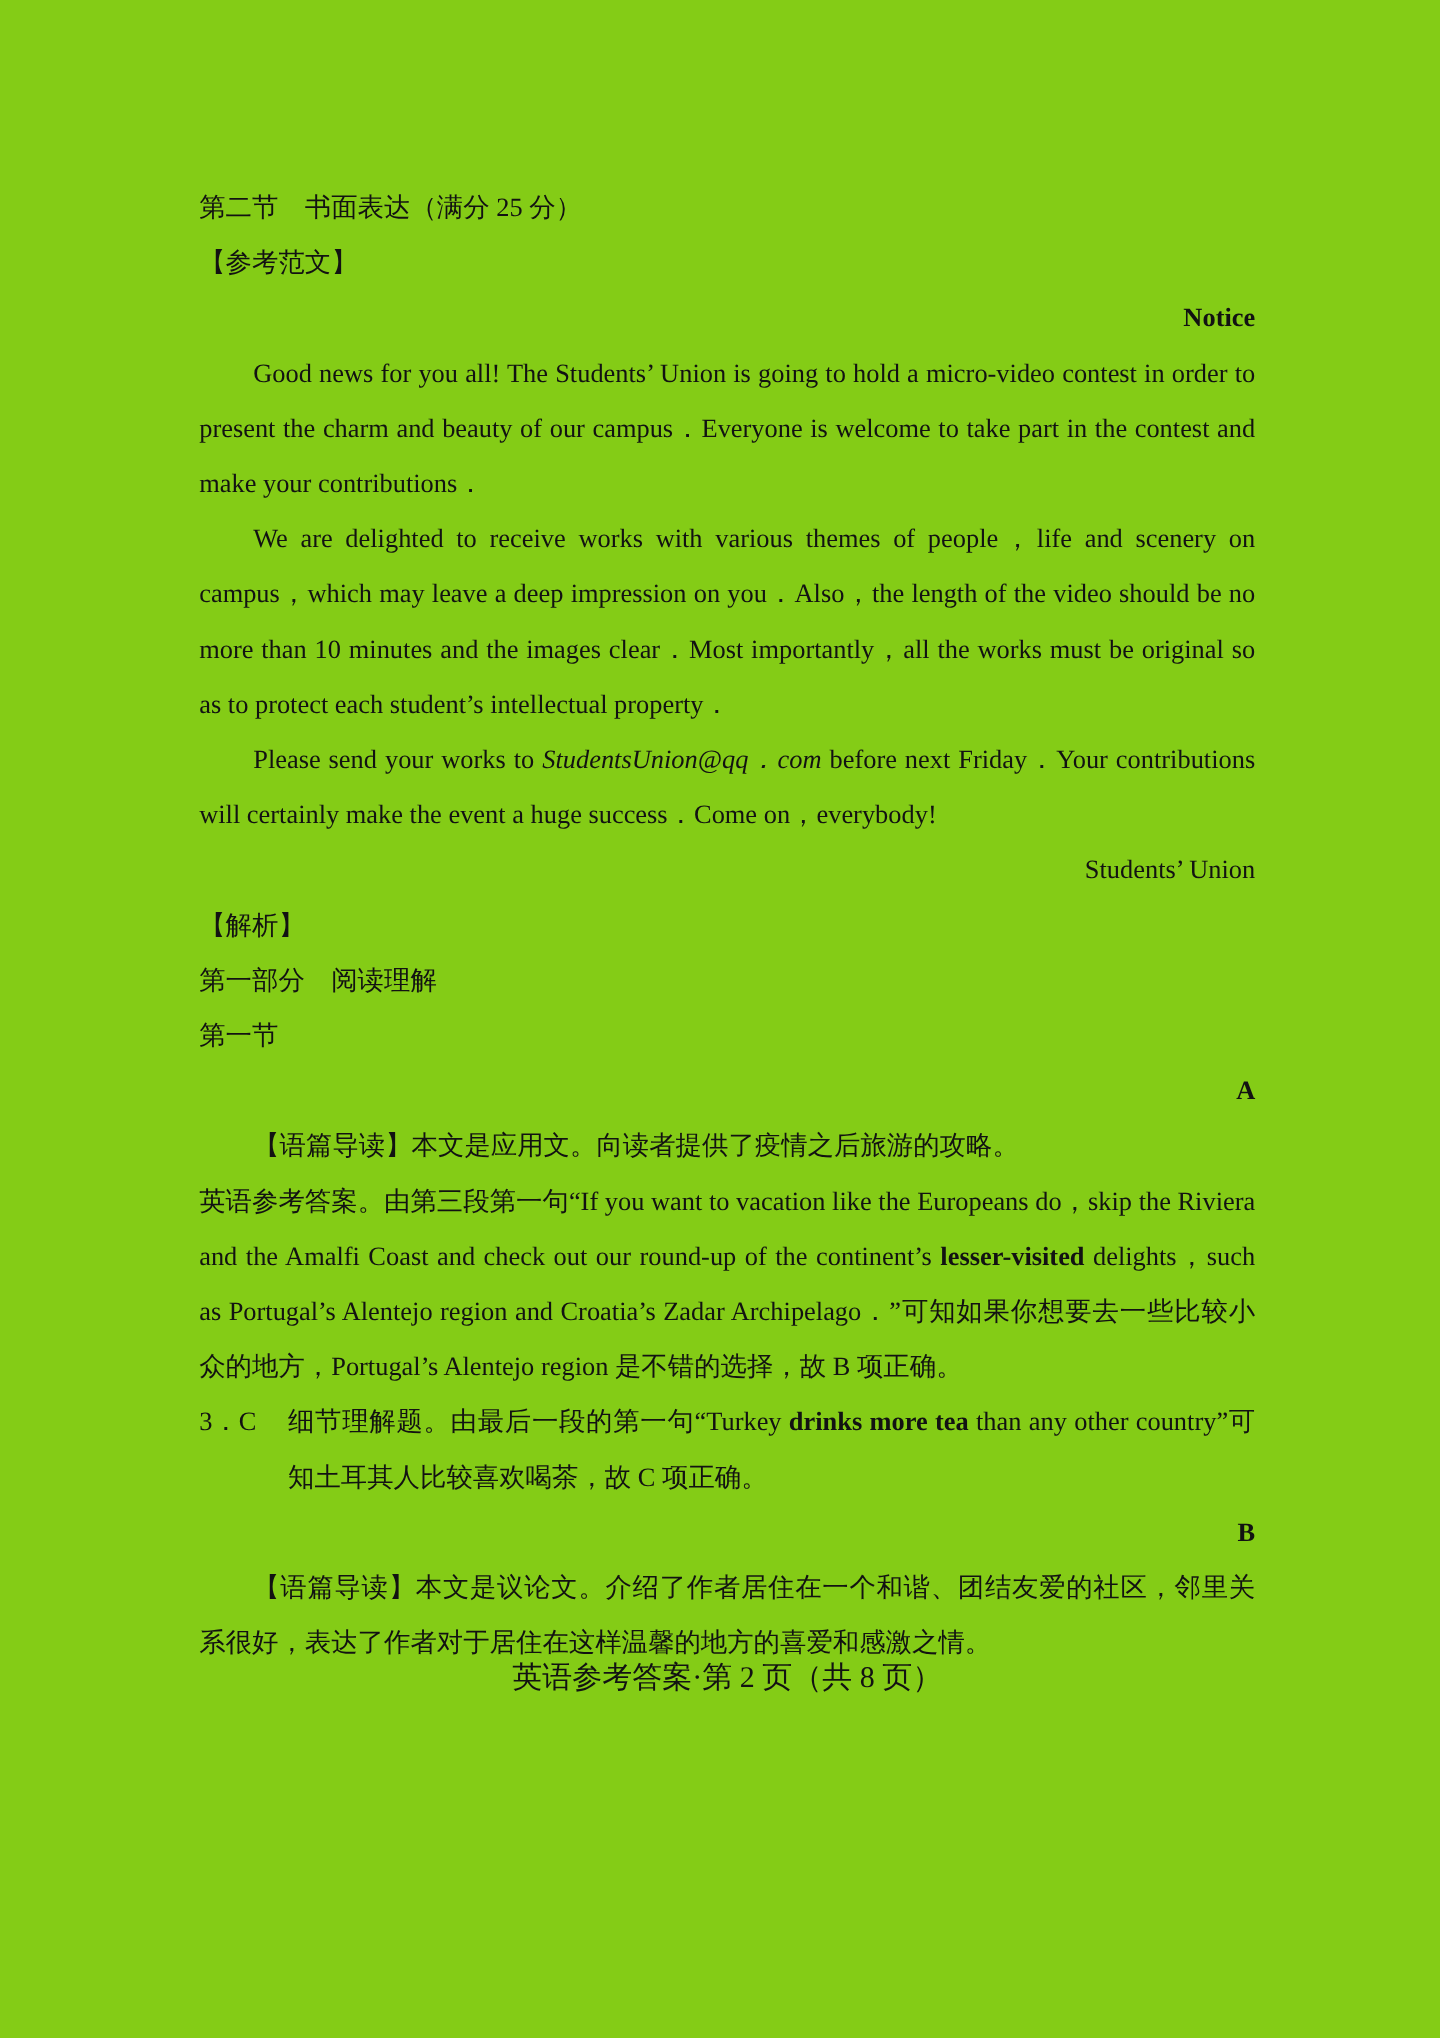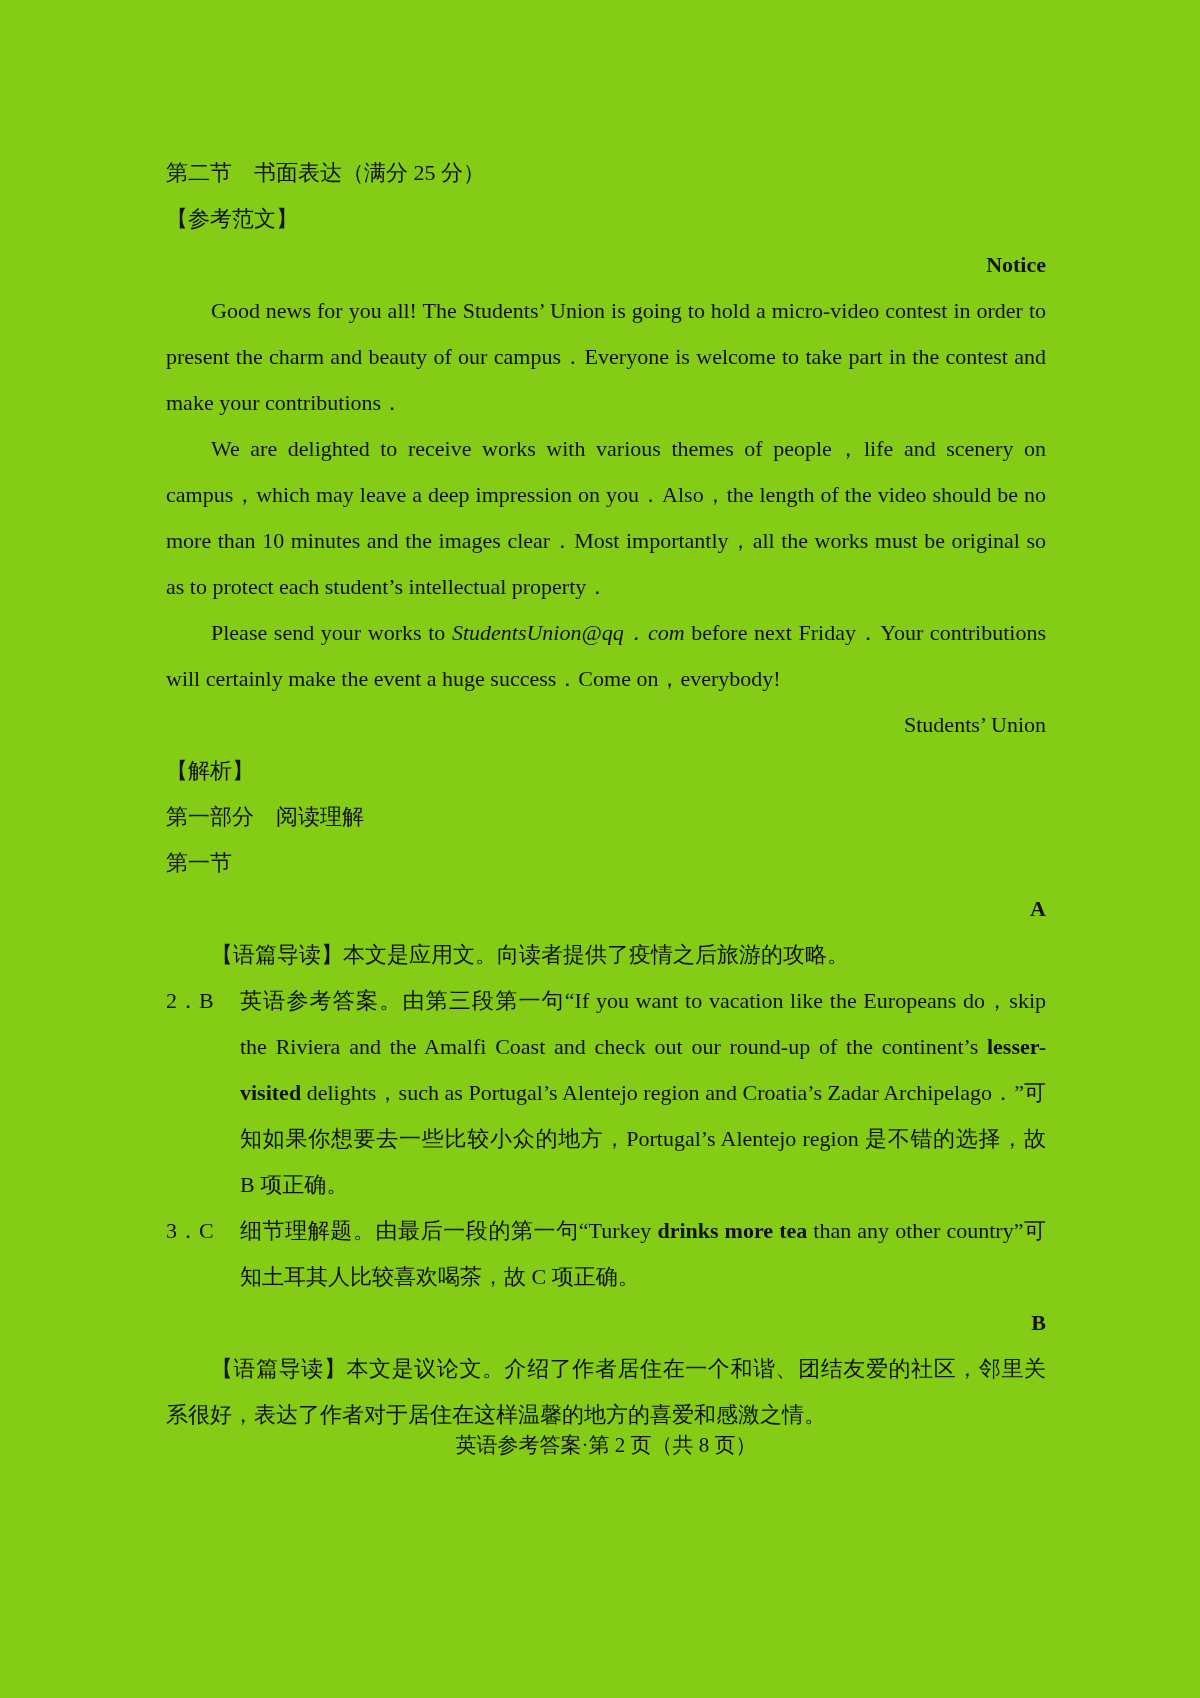--- a/index.html
+++ b/index.html
@@ -17,21 +17,21 @@
   .center{text-align:right;}
   .right{text-align:right;}
   .bold{font-weight:bold;}
   .heiti{font-weight:normal;font-family:"Liberation Sans","DejaVu Sans",sans-serif;}
   .email{font-style:italic;}
   .qa{display:flex;margin:0;}
   .qa-marker{flex:none;width:74px;}
   .qa-text{flex:1;text-align:justify;}
   .qa-text b{font-weight:bold;}
   .footer-line{
-    text-align:center;font-size:21px;line-height:46px;margin-top:-16px;
+    text-align:center;font-size:25px;line-height:46px;margin-top:-16px;
   }
 </style>
 </head>
 <body>
 
 <div class="page">
   <div class="content">
 
     <div class="line">第二节　书面表达（满分 25 分）</div>
     <div class="line">【参考范文】</div>
@@ -46,21 +46,20 @@
 
     <div class="line heiti">【解析】</div>
     <div class="line heiti">第一部分　阅读理解</div>
     <div class="line">第一节</div>
 
     <div class="line center bold">A</div>
     <p class="para">【语篇导读】本文是应用文。向读者提供了疫情之后旅游的攻略。</p>
 
 
     <div class="qa">
-      <div class="qa-marker">2．B</div>
       <div class="qa-text"><span>英语参考答案。由第三段第一句“If you want to vacation like the Europeans do，skip the Riviera and the Amalfi Coast and check out our round-up of the continent’s </span><b>lesser-visited</b><span> delights，such as Portugal’s Alentejo region and Croatia’s Zadar Archipelago．”可知如果你想要去一些比较小众的地方，Portugal’s Alentejo region 是不错的选择，故 B 项正确。</span></div>
     </div>
 
     <div class="qa">
       <div class="qa-marker">3．C</div>
       <div class="qa-text"><span>细节理解题。由最后一段的第一句“Turkey </span><b>drinks more tea</b><span> than any other country”可知土耳其人比较喜欢喝茶，故 C 项正确。</span></div>
     </div>
 
     <div class="line center bold">B</div>
     <p class="para">【语篇导读】本文是议论文。介绍了作者居住在一个和谐、团结友爱的社区，邻里关系很好，表达了作者对于居住在这样温馨的地方的喜爱和感激之情。</p>

